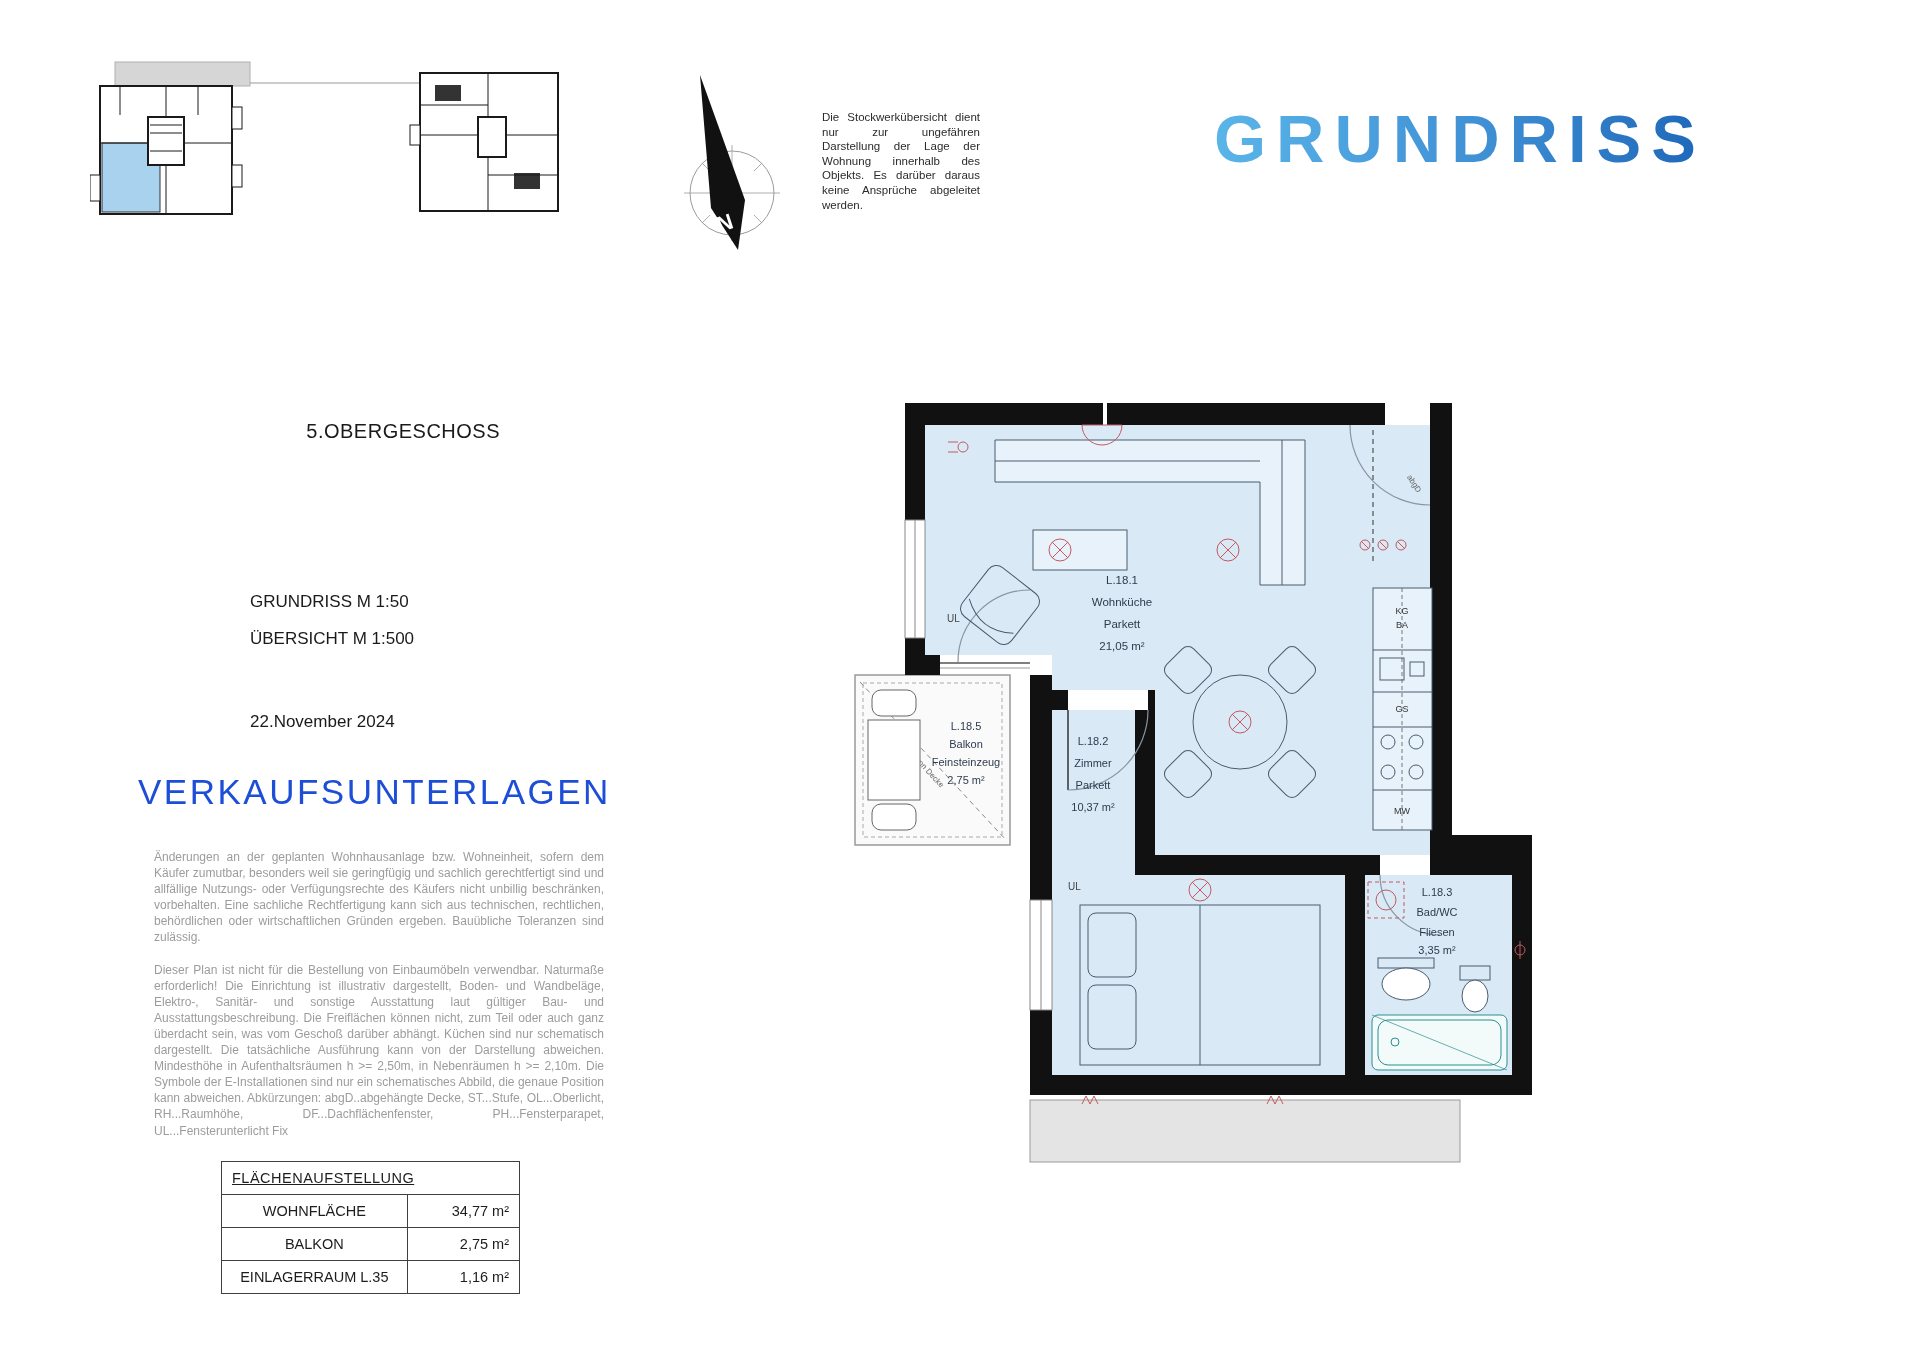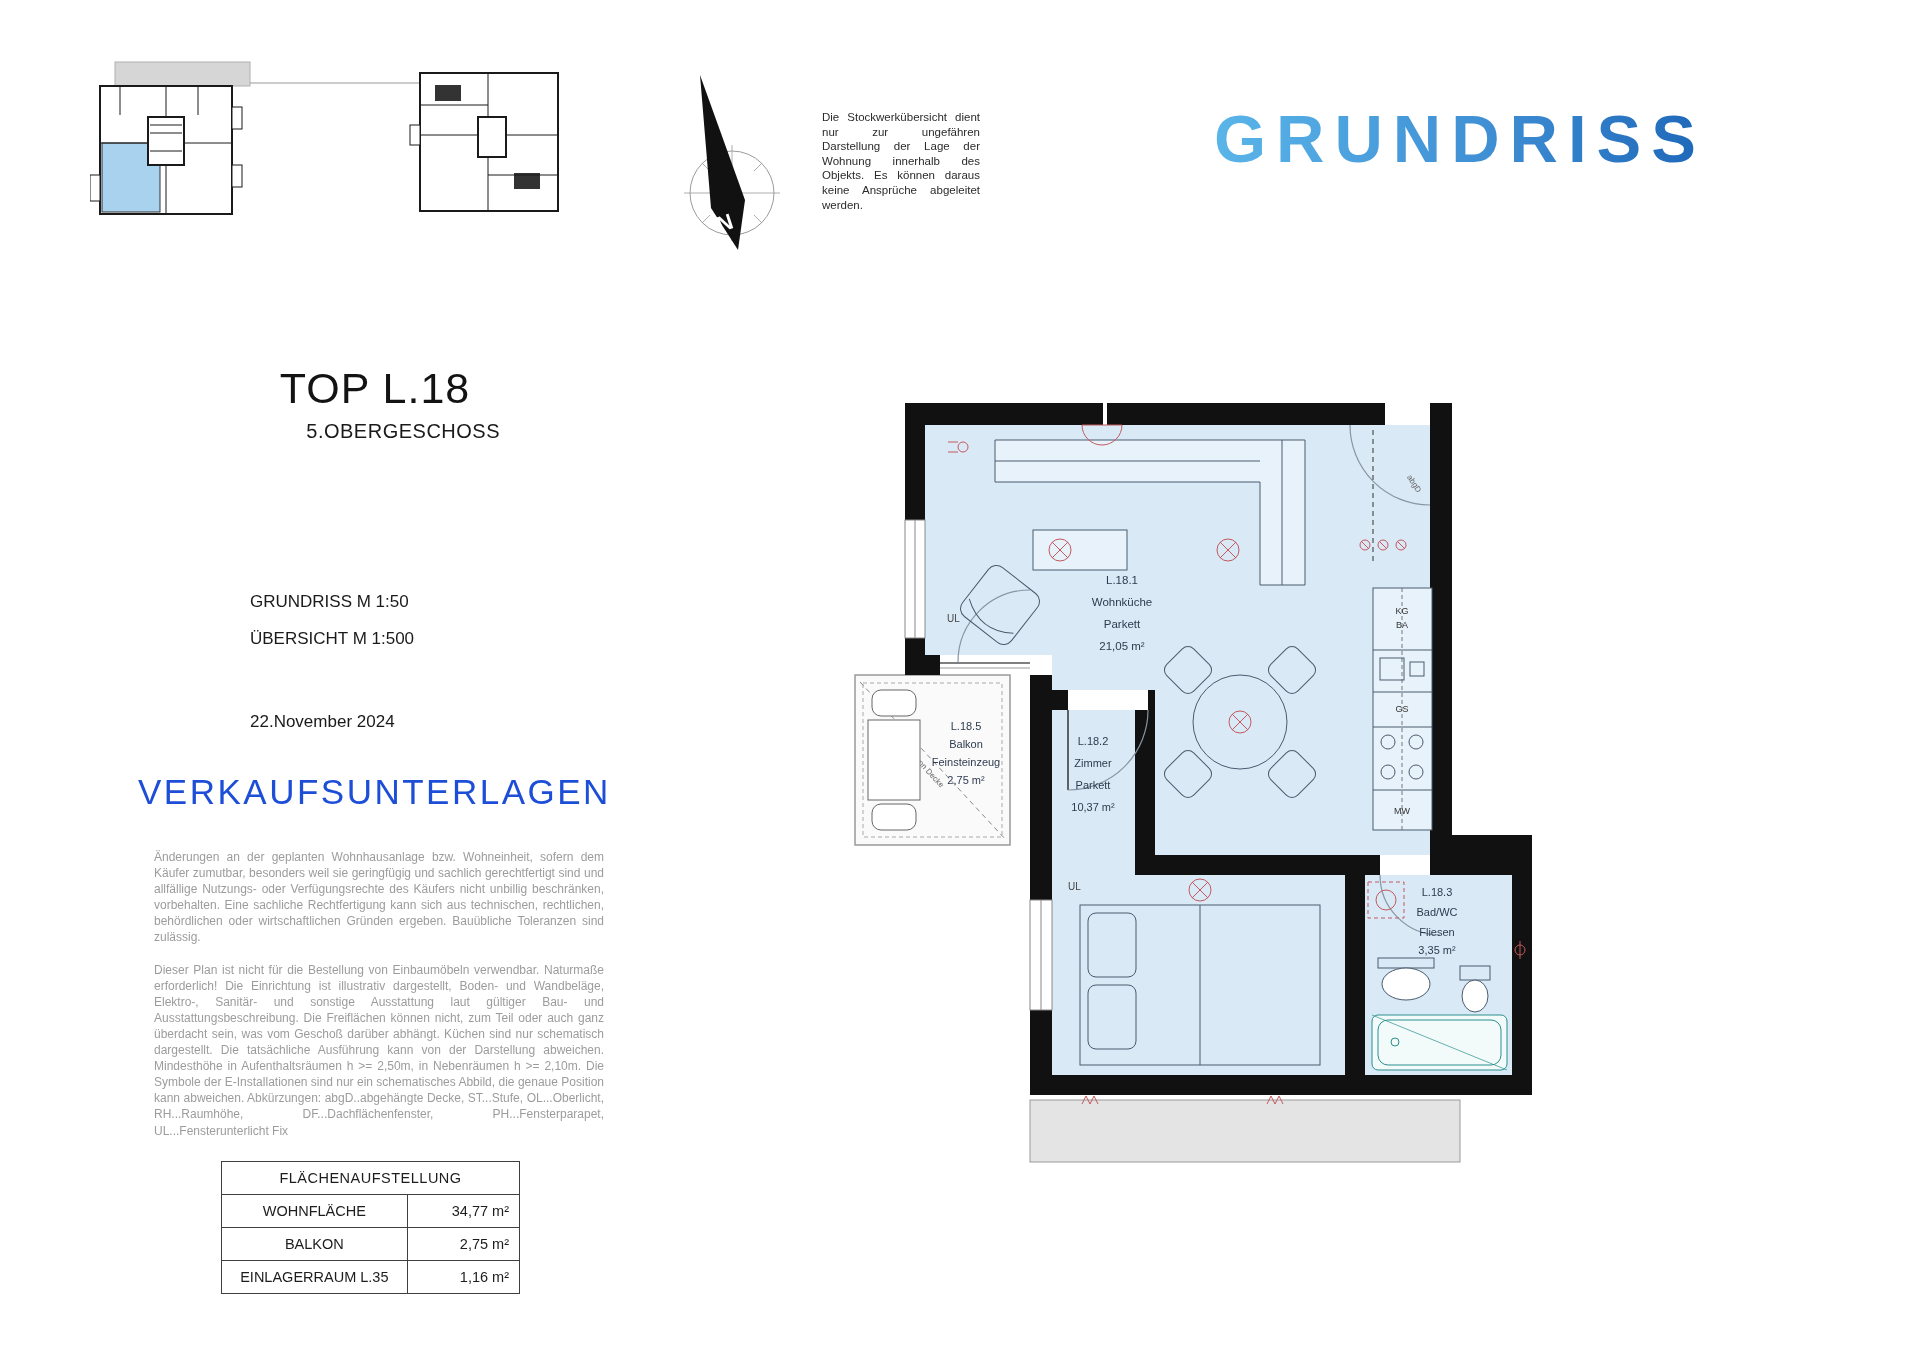--- a/index.html
+++ b/index.html
@@ -19,21 +19,21 @@
   .disclaimer{left:822px;top:110px;width:158px;font-size:11.5px;line-height:14.6px;color:#2b2b2b;text-align:justify;}
 
   
   .logo{left:1190px;top:100px;width:540px;text-align:center;font-size:67px;font-weight:bold;letter-spacing:10px;
         background:linear-gradient(90deg,#5cb8ea 0%,#3f8fd4 55%,#1a63b6 100%);
         -webkit-background-clip:text;background-clip:text;color:transparent;}
 
   
   .area-table{left:221px;top:1161px;width:299px;border-collapse:collapse;font-size:14.5px;color:#1d1d1d;}
   .area-table td{border:1px solid #3f3f3f;height:32px;padding:0 10px;}
-  .area-table .hdr{text-align:center;letter-spacing:.5px;}
+  .area-table .hdr{letter-spacing:.5px;text-decoration:underline;}
   .area-table .lbl{text-align:center;width:168px;}
   .area-table .val{text-align:right;width:95px;}
 
   svg text{font-family:"Liberation Sans", sans-serif;}
   .room-lbl{fill:#2e3b4e;font-size:11.5px;text-anchor:middle;}
   .room-lbl-s{fill:#2e3b4e;font-size:11px;text-anchor:middle;}
   .tiny{fill:#444;font-size:10px;}
   .micro{fill:#666;font-size:8px;}
   .kcell{fill:#333;font-size:9px;text-anchor:middle;}
 </style>
@@ -80,25 +80,24 @@
     <line x1="57" y1="85" x2="57" y2="181" stroke="#9b9b9b" stroke-width="0.8"></line>
     <line x1="9" y1="133" x2="105" y2="133" stroke="#9b9b9b" stroke-width="0.8"></line>
     <line x1="27" y1="103" x2="35" y2="111" stroke="#9b9b9b" stroke-width="0.8"></line>
     <line x1="87" y1="103" x2="79" y2="111" stroke="#9b9b9b" stroke-width="0.8"></line>
     <line x1="27" y1="163" x2="35" y2="155" stroke="#9b9b9b" stroke-width="0.8"></line>
     <line x1="87" y1="163" x2="79" y2="155" stroke="#9b9b9b" stroke-width="0.8"></line>
     <polygon points="25,15 70,140 63,190 36,148" fill="#111"></polygon>
     <text x="52" y="170" transform="rotate(-18 52 170)" fill="#ffffff" font-size="22" font-weight="bold" text-anchor="middle">N</text>
   </svg>
 
-  <div class="abs disclaimer">Die Stockwerkübersicht dient nur zur ungefähren Darstellung der Lage der Wohnung innerhalb des Objekts. Es können daraus keine Ansprüche abgeleitet werden.</div>
+  <div class="abs disclaimer">Die Stockwerkübersicht dient nur zur ungefähren Darstellung der Lage der Wohnung innerhalb des Objekts. Es darüber daraus keine Ansprüche abgeleitet werden.</div>
 
   <div class="abs logo">GRUNDRISS</div>
 
-  <div class="abs unit-title">TOP L.18</div>
   <div class="abs unit-floor">5.OBERGESCHOSS</div>
   <div class="abs scale-line" style="top:592px;">GRUNDRISS M 1:50</div>
   <div class="abs scale-line" style="top:629px;">ÜBERSICHT  M 1:500</div>
   <div class="abs scale-line" style="top:665px;margin-top:47px;">22.November 2024</div>
 
   <div class="abs heading">VERKAUFSUNTERLAGEN</div>
   <div class="abs legal">
     <p>Änderungen an der geplanten Wohnhausanlage bzw. Wohneinheit, sofern dem Käufer zumutbar, besonders weil sie geringfügig und sachlich gerechtfertigt sind und allfällige Nutzungs- oder Verfügungsrechte des Käufers nicht unbillig beschränken, vorbehalten. Eine sachliche Rechtfertigung kann sich aus technischen, rechtlichen, behördlichen oder wirtschaftlichen Gründen ergeben. Bauübliche Toleranzen sind zulässig.</p>
     <p>Dieser Plan ist nicht für die Bestellung von Einbaumöbeln verwendbar. Naturmaße erforderlich! Die Einrichtung ist illustrativ dargestellt, Boden- und Wandbeläge, Elektro-, Sanitär- und sonstige Ausstattung laut gültiger Bau- und Ausstattungsbeschreibung. Die Freiflächen können nicht, zum Teil oder auch ganz überdacht sein, was vom Geschoß darüber abhängt. Küchen sind nur schematisch dargestellt. Die tatsächliche Ausführung kann von der Darstellung abweichen. Mindesthöhe in Aufenthaltsräumen h &gt;= 2,50m, in Nebenräumen h &gt;= 2,10m. Die Symbole der E-Installationen sind nur ein schematisches Abbild, die genaue Position kann abweichen. Abkürzungen: abgD..abgehängte Decke, ST...Stufe, OL...Oberlicht, RH...Raumhöhe, DF...Dachflächenfenster, PH...Fensterparapet, UL...Fensterunterlicht Fix</p>
   </div>

